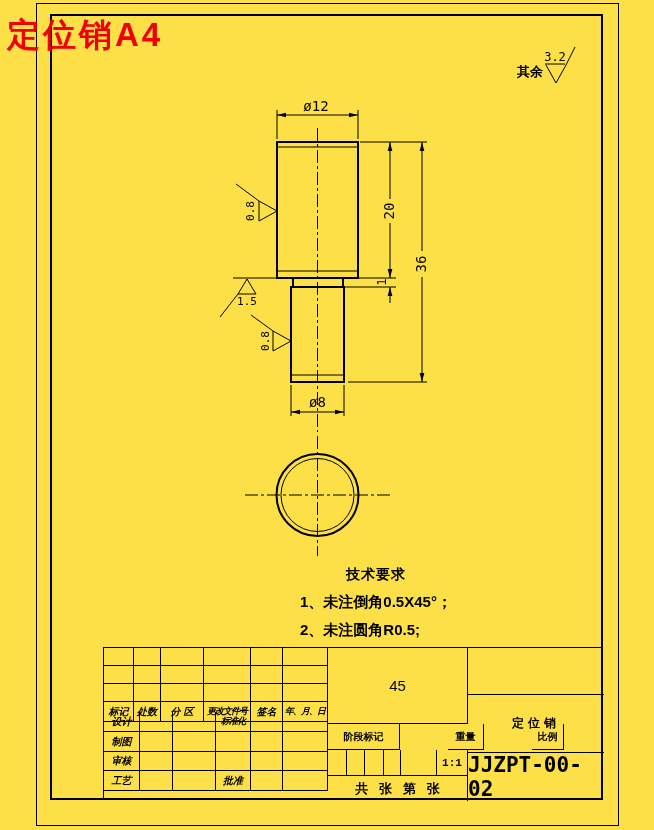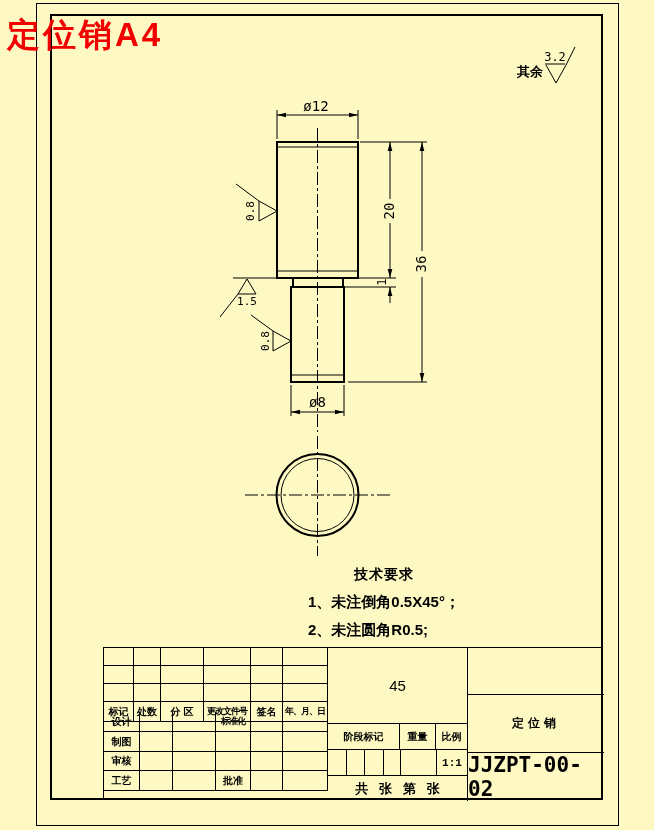--- a/index.html
+++ b/index.html
@@ -1,48 +1,48 @@
 <!DOCTYPE html>
 <html><head>
 <meta charset="utf-8">
 <style>
   html,body{margin:0;padding:0;background:#fff;}
-  #page{position:relative;width:654px;height:830px;background:#fef9c3;overflow:hidden;
+  #page{position:relative;width:654px;height:830px;background:#fde047;overflow:hidden;
         font-family:"Liberation Sans",sans-serif;color:#000;}
   .abs{position:absolute;}
   
   #outer-border{left:36px;top:3px;width:583px;height:823px;border:1px solid #000;box-sizing:border-box;}
   #inner-frame{left:50px;top:14px;width:553px;height:786px;border:2px solid #000;box-sizing:border-box;}
   
   #overlay-title{left:7px;top:13px;font-size:33px;font-weight:bold;color:#f20000;
                  letter-spacing:3px;white-space:nowrap;}
   
   #draw-svg{left:0;top:0;width:654px;height:830px;}
   #draw-svg text{font-family:"DejaVu Sans Mono",monospace;fill:#000;stroke:none;}
   .cjk{font-family:"Liberation Sans",sans-serif;}
   
-  #tech-req{left:308px;top:566px;width:200px;font-weight:bold;}
+  #tech-req{left:300px;top:566px;width:200px;font-weight:bold;}
   #tech-req .tr-title{margin-left:46px;font-size:14px;letter-spacing:1px;}
   #tech-req .tr-line{font-size:15px;margin-top:9px;white-space:nowrap;}
   
   #title-block{left:103px;top:647px;width:500px;height:153px;border:1px solid #000;box-sizing:border-box;}
   .cell{box-sizing:border-box;border-right:1px solid #000;border-bottom:1px solid #000;
         display:flex;align-items:center;justify-content:center;font-size:10px;font-weight:bold;
         overflow:hidden;white-space:nowrap;}
-  .grid{display:grid;position:absolute;}
+  .grid{display:grid;position:absolute;font-style:italic;}
   #tb-left-top{left:0;top:0;grid-template-columns:30px 27px 43px 47px 32px 45px;
                grid-template-rows:18px 18px 18px 20px;}
   #tb-left-bottom{left:0;top:64px;grid-template-columns:36px 33px 43px 35px 32px 45px;
                   grid-template-rows:20px 20px 19px 20px;}
   #tb-middle{left:224px;top:0;width:140px;height:153px;}
   .row{display:flex;position:absolute;left:0;}
   #tb-mat{top:0;width:140px;height:76px;border-right:1px solid #000;border-bottom:1px solid #000;
           box-sizing:border-box;display:flex;align-items:center;justify-content:center;
           font-size:15px;font-weight:normal;}
-  #tb-stage-row{top:76px;}  #tb-small-row{top:102px;}
+  #tb-stage-row{top:76px;gap:48px;}  #tb-small-row{top:102px;}
   #tb-sheet{top:128px;width:140px;height:25px;border-right:1px solid #000;box-sizing:border-box;
             display:flex;align-items:center;justify-content:center;font-size:13px;font-weight:bold;
             white-space:pre;}
   #tb-right{left:364px;top:0;width:136px;height:153px;}
   .rcell{box-sizing:border-box;width:136px;display:flex;align-items:center;justify-content:center;}
   #tb-company{height:47px;border-bottom:1px solid #000;}
   #tb-partname{height:58px;border-bottom:1px solid #000;font-size:12px;font-weight:bold;letter-spacing:4px;}
   #tb-drawno{height:48px;font-size:21px;font-weight:bold;font-family:"DejaVu Sans Mono",monospace;}
   .sm9{font-size:9px;letter-spacing:-1px;}
 </style>

